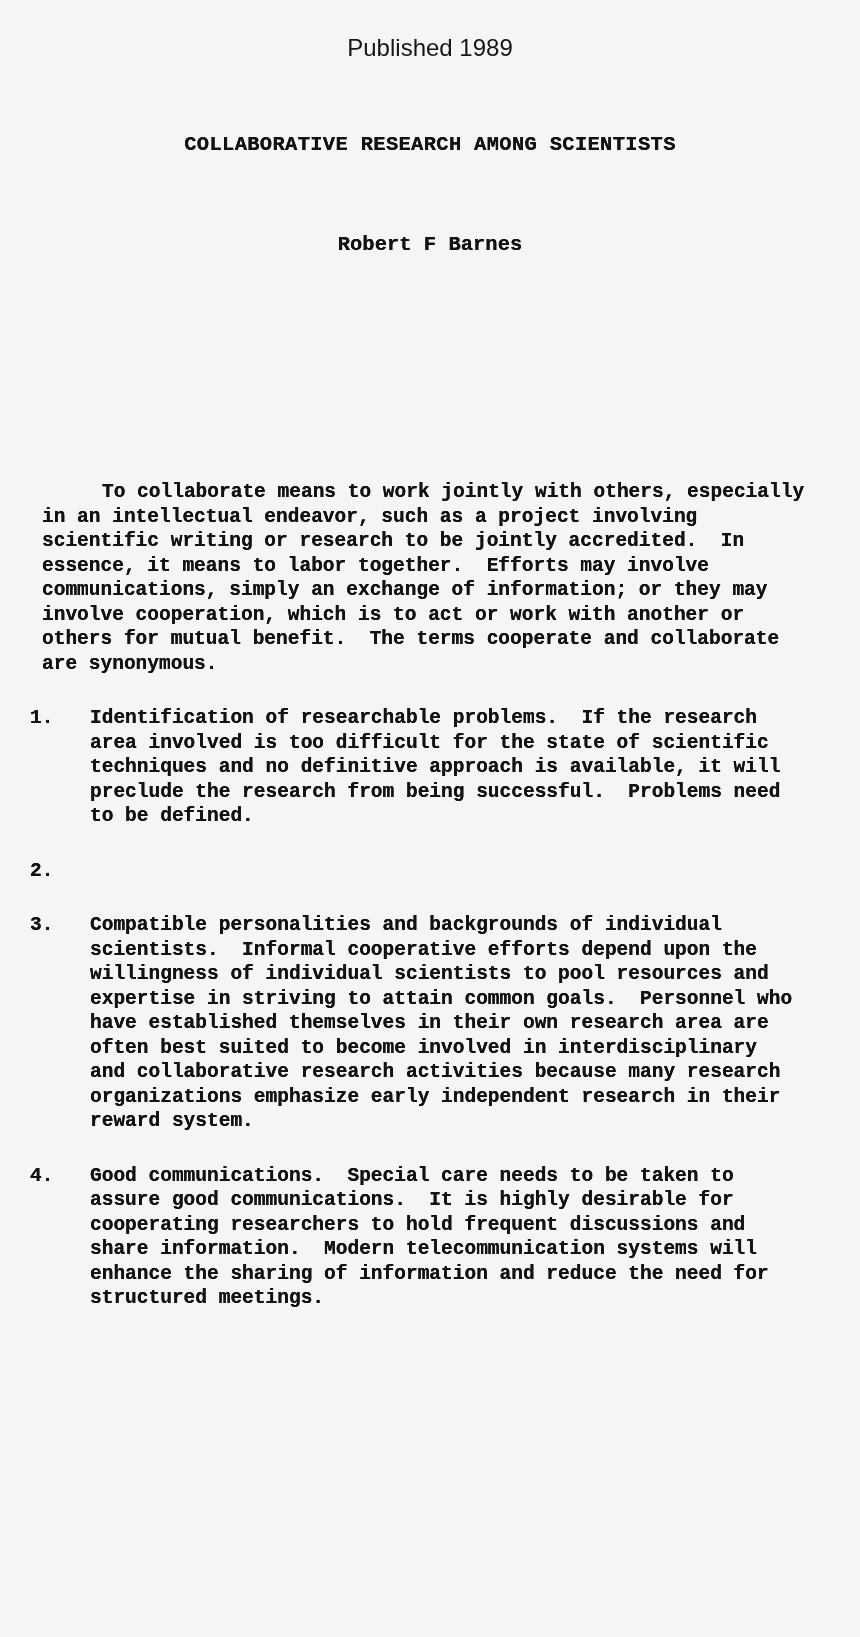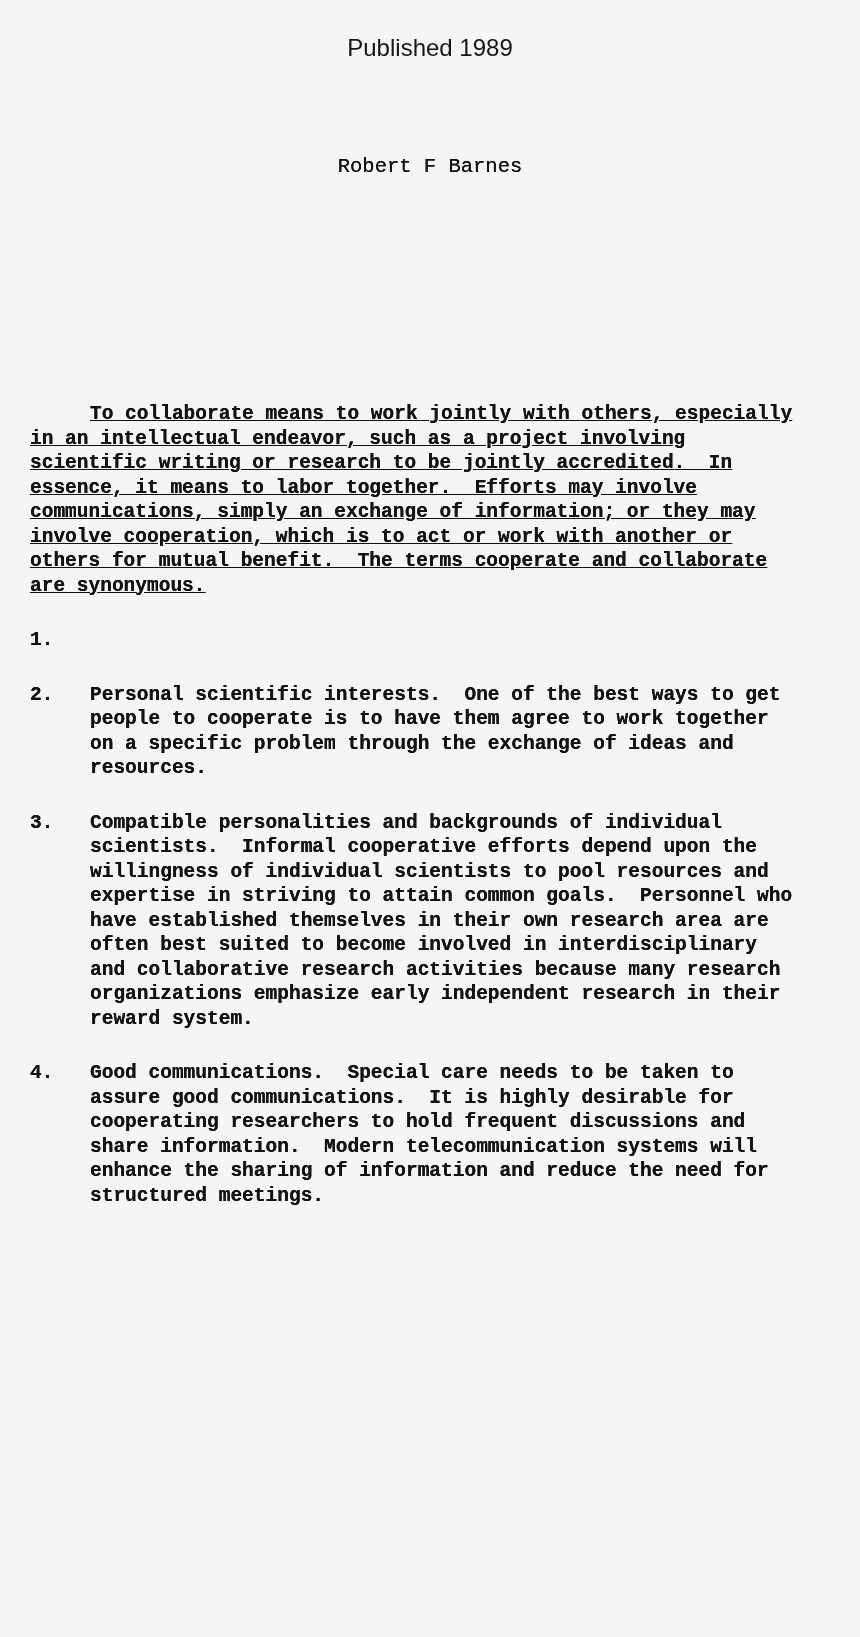--- a/index.html
+++ b/index.html
@@ -34,38 +34,37 @@
     text-align: center;
     font-weight: 700;
     font-size: 20.5px;
     line-height: 26px;
     letter-spacing: 0.3px;
     text-shadow: 0 0 0.6px #000;
     white-space: pre;
   }
   .author {
     text-align: center;
-    font-weight: 400;
+    font-weight: 700;
     font-size: 20.5px;
     line-height: 26px;
     margin-top: 22px;
     text-shadow: 0 0 0.5px #000;
   }
   .content {
     margin-top: 222px;
     font-weight: 700;
     font-size: 19.5px;
     line-height: 24.5px;
     text-shadow: 0 0 0.4px #000;
   }
   .para {
     white-space: pre;
     text-indent: 60px;
-    margin: 0 0 30px 0;
-    text-decoration: underline;
+    margin: 0 0 30px 12px;
   }
   .list-item {
     display: flex;
     margin: 0 0 30px 0;
   }
   .item-number {
     flex: 0 0 60px;
     white-space: pre;
   }
   .item-text {
@@ -73,46 +72,48 @@
   }
 </style>
 </head>
 <body>
 
 <div class="page">
 
   <div class="published-note">Published 1989</div>
 
   <div class="doc-title">
+    <div>COLLABORATIVE RESEARCH AMONG SCIENTISTS</div>
   </div>
 
   <div class="author">Robert F Barnes</div>
 
   <div class="content">
 
     <div class="para">To collaborate means to work jointly with others, especially
 in an intellectual endeavor, such as a project involving
 scientific writing or research to be jointly accredited.  In
 essence, it means to labor together.  Efforts may involve
 communications, simply an exchange of information; or they may
 involve cooperation, which is to act or work with another or
 others for mutual benefit.  The terms cooperate and collaborate
 are synonymous.</div>
 
 
     <div class="list-item">
       <div class="item-number">1.</div>
+      <div class="item-text">Identification of researchable problems.  If the research
+area involved is too difficult for the state of scientific
+techniques and no definitive approach is available, it will
+preclude the research from being successful.  Problems need
+to be defined.</div>
     </div>
 
     <div class="list-item">
       <div class="item-number">2.</div>
-      <div class="item-text">Personal scientific interests.  One of the best ways to get
-people to cooperate is to have them agree to work together
-on a specific problem through the exchange of ideas and
-resources.</div>
     </div>
 
     <div class="list-item">
       <div class="item-number">3.</div>
       <div class="item-text">Compatible personalities and backgrounds of individual
 scientists.  Informal cooperative efforts depend upon the
 willingness of individual scientists to pool resources and
 expertise in striving to attain common goals.  Personnel who
 have established themselves in their own research area are
 often best suited to become involved in interdisciplinary

